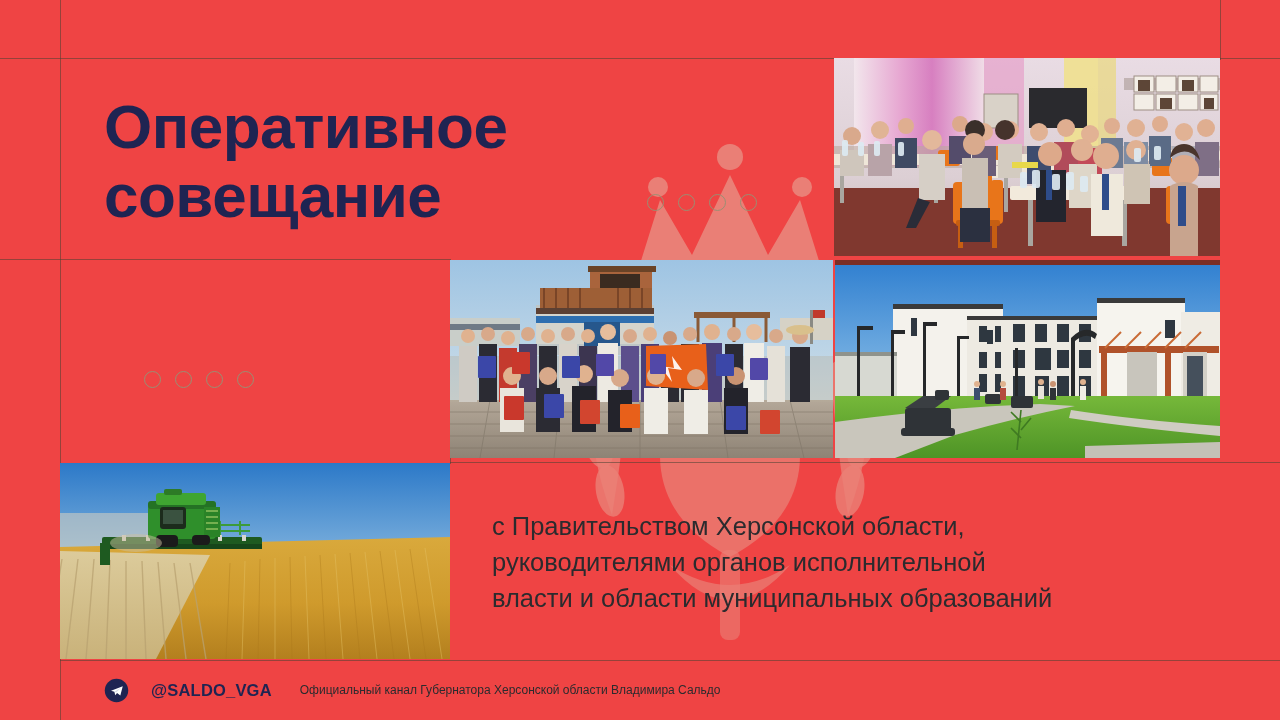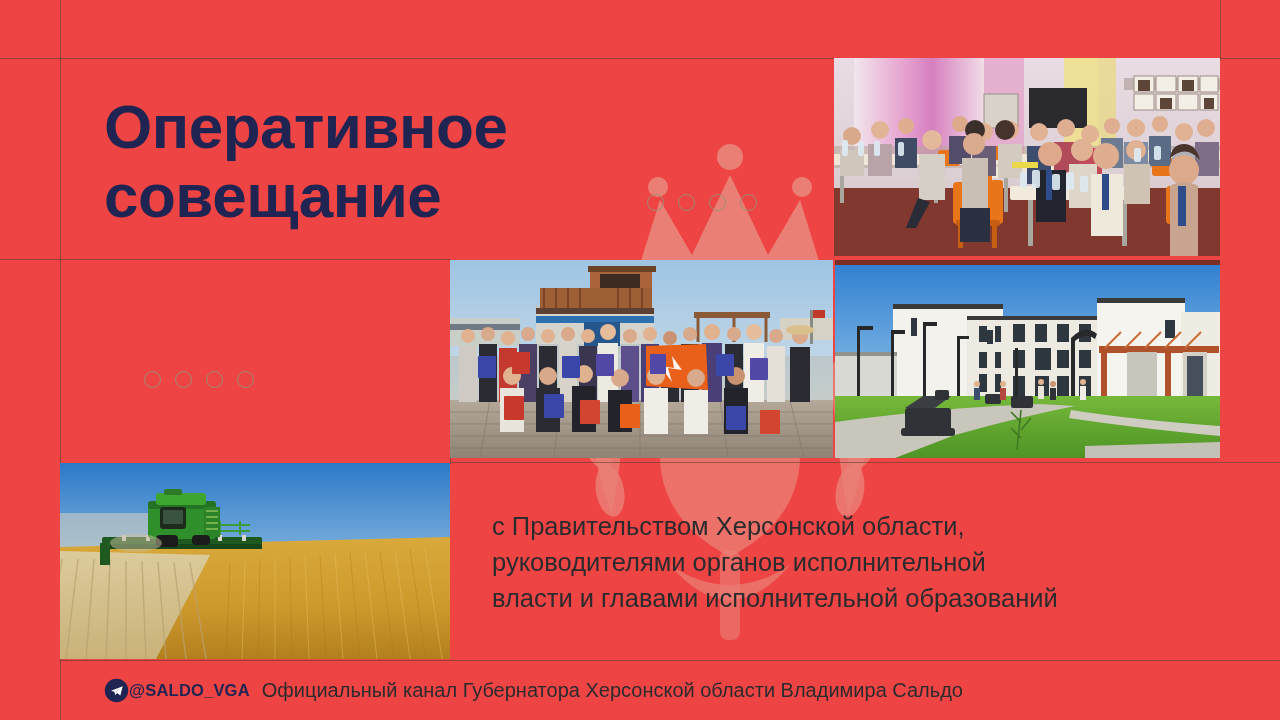--- a/index.html
+++ b/index.html
@@ -73,30 +73,30 @@
   
   .footer {
     position:absolute;
     left:0; top:660px;
     width:1280px; height:60px;
     display:flex; align-items:center;
   }
   .footer-inner { display:flex; align-items:center; margin-left:104px; }
   .tg-icon { width:25px; height:25px; flex:none; }
   .tg-handle {
-    margin-left:0;
+    margin-left:22px;
     color:#1F2452;
     font-weight:bold;
     font-size:16.5px;
     letter-spacing:.2px;
   }
   .tg-desc {
-    margin-left:12px;
+    margin-left:28px;
     color:#2B2B2E;
-    font-size:20px;
+    font-size:12px;
   }
 </style>
 </head>
 <body>
 
 <div class="slide">
 
   <div class="watermark">
     <svg viewBox="0 0 420 570" xmlns="http://www.w3.org/2000/svg">
       <g fill="#E3D9C2" stroke="none">
@@ -657,21 +657,21 @@
 
       <rect x="96" y="72" width="22" height="12" rx="4" fill="#1B1B1B"></rect>
       <rect x="132" y="72" width="18" height="10" rx="4" fill="#1B1B1B"></rect>
 
       <ellipse cx="76" cy="80" rx="26" ry="9" fill="#CBBFA0" opacity=".5"></ellipse>
     </svg>
   </div>
 
   <div class="subtitle">с Правительством Херсонской области,
 руководителями органов исполнительной
-власти и главами исполнительной образований</div>
+власти и области муниципальных образований</div>
 
   <div class="footer">
     <div class="footer-inner">
       <span class="tg-icon">
         <svg viewBox="0 0 32 32" xmlns="http://www.w3.org/2000/svg">
           <circle cx="16" cy="16" r="15" fill="#1F2452"></circle>
           <path d="M24 10.5 L9 16.2 l4.3 1.5 l1.1 4.4 l2.3 -3 l4.2 3.2 z" fill="#FFFFFF"></path>
           <path d="M13.3 17.7 L22 12.2 l-6.4 6.4 z" fill="#D8DCEA"></path>
         </svg>
       </span>

